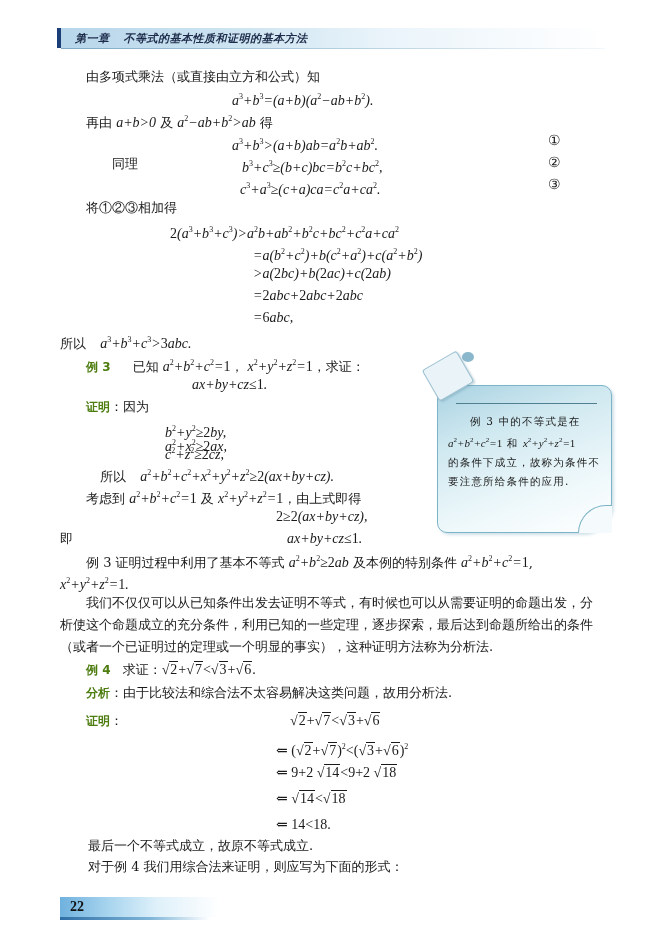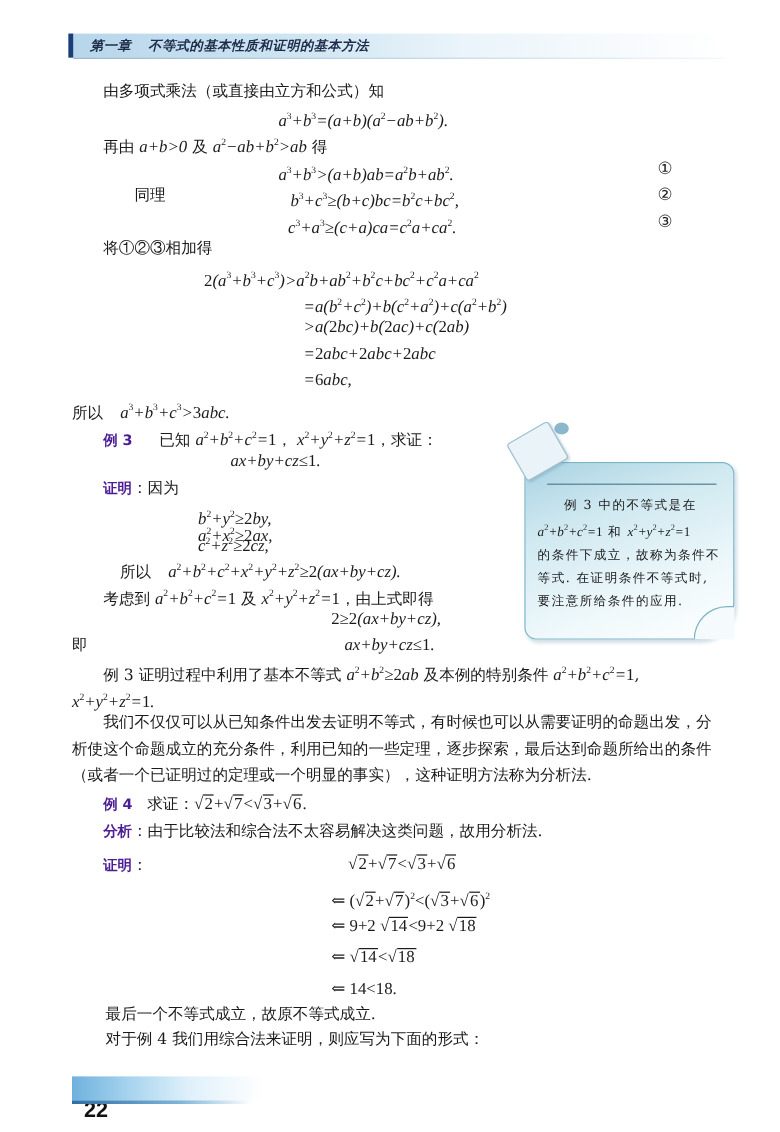--- a/index.html
+++ b/index.html
@@ -9,39 +9,39 @@
     background:linear-gradient(90deg,#b7d6ea 0%,#cfe5f2 35%,#eaf4fa 60%,#ffffff 100%); }
   .header-bar .accent { position:absolute; left:0; top:0; width:4px; height:20px; background:#1c3e78; }
   .header-bar .rule { position:absolute; left:4px; right:0; bottom:-1px; height:1px; background:linear-gradient(90deg,#7fa9c6,#c8dde9 70%,#f2f8fb); }
   .header-title { position:absolute; left:18px; top:3px; font-family:"DejaVu Sans","Liberation Sans",sans-serif; font-size:11px; font-weight:bold; font-style:italic; color:#1d2c4a; letter-spacing:0.5px; white-space:nowrap; }
   .header-title .gap { display:inline-block; width:14px; }
 
   .line { position:absolute; white-space:nowrap; font-size:13px; line-height:18px; }
   .m { font-style:italic; font-family:"Liberation Serif","DejaVu Serif",serif; font-size:14px; }
   sup { font-size:8px; vertical-align:6px; font-style:normal; }
   .num { position:absolute; font-size:14px; }
-  .blue { color:#4c1d95; font-family:"DejaVu Sans","Liberation Sans",sans-serif; font-weight:bold; font-size:12px; }
+  .blue { color:#4d7c0f; font-family:"DejaVu Sans","Liberation Sans",sans-serif; font-weight:bold; font-size:12px; }
   .bold { font-family:"DejaVu Sans","Liberation Sans",sans-serif; font-weight:normal; }
   .sqrt { border-top:1px solid #1a1a1a; padding:0 1px; font-style:normal; }
 
   .note { position:absolute; left:437px; top:385px; width:175px; height:148px;
     background:linear-gradient(160deg,#a9d2e2 0%,#cfe8f0 30%,#eef8fb 70%,#ffffff 100%);
     border:1px solid #7bb3c7; border-radius:14px 10px 30px 10px; box-shadow:2px 2px 3px rgba(120,170,190,0.35); }
   .note .rule { position:absolute; left:18px; right:14px; top:17px; height:1px; background:#4f7f91; }
   .note .clip { position:absolute; left:-10px; top:-28px; width:40px; height:36px; background:#eaf3f8; border:1px solid #9cc0d0; transform:rotate(-30deg); border-radius:3px; box-shadow:1px 2px 2px rgba(90,140,160,0.3); }
   .note .clip-knob { position:absolute; left:24px; top:-34px; width:12px; height:10px; background:#8ab7cc; border-radius:50%; }
   .note .curl { position:absolute; right:-1px; bottom:-1px; width:34px; height:28px; border-top-left-radius:28px; border-top:1px solid #7bb3c7; border-left:1px solid #7bb3c7; background:#f5fbfd; }
   .note-text { position:absolute; left:10px; top:26px; width:158px; font-size:10.5px; line-height:19px; letter-spacing:1.2px; color:#1a1a1a; }
   .note-text .m { font-size:11px; letter-spacing:0; }
   .note-text sup { font-size:7px; vertical-align:5px; }
 
   .footer-band { position:absolute; left:60px; top:897px; width:160px; height:20px;
     background:linear-gradient(90deg,#6fb1de 0%,#a7d4ee 30%,#def0fa 60%,#ffffff 100%); }
   .footer-band .bar { position:absolute; left:0; bottom:-3px; width:150px; height:3px; background:linear-gradient(90deg,#2f6fa6,#7fb5d8 60%,#ffffff); }
-  .page-num { position:absolute; left:10px; top:2px; font-family:Liberation Sans, sans-serif; font-weight:bold; font-size:18px; color:#111;margin-top:16px; }
+  .page-num { position:absolute; left:10px; top:2px; font-family:Liberation Serif, serif; font-weight:bold; font-size:14px; color:#111; }
 </style>
 </head>
 <body>
 
 <div class="header-bar">
   <div class="accent"></div>
   <div class="header-title">
     <span>第一章</span><span class="gap"></span><span>不等式的基本性质和证明的基本方法</span>
   </div>
   <div class="rule"></div>
@@ -109,21 +109,20 @@
 <div class="line m" style="left:287px;top:530px;">ax+by+cz≤<span style="font-style:normal">1</span>.</div>
 
 <div class="note">
   <div class="clip-knob"></div>
   <div class="clip"></div>
   <div class="rule"></div>
   <div class="note-text">
     <div style="padding-left:22px;">例 3 中的不等式是在</div>
     <div><span class="m">a<sup>2</sup>+b<sup>2</sup>+c<sup>2</sup>=<span style="font-style:normal">1</span></span> 和 <span class="m">x<sup>2</sup>+y<sup>2</sup>+z<sup>2</sup>=<span style="font-style:normal">1</span></span></div>
     <div><span>的条件下成立，故称为</span><span class="bold">条件不</span></div>
-    <div><span class="bold">等式</span><span>. 在证明条件不等式时,</span></div>
     <div>要注意所给条件的应用.</div>
   </div>
   <div class="curl"></div>
 </div>
 
 <div class="line" style="left:86px;top:550px;">
   例 3 证明过程中利用了基本不等式 <span class="m">a<sup>2</sup>+b<sup>2</sup>≥<span style="font-style:normal">2</span>ab</span> 及本例的特别条件 <span class="m">a<sup>2</sup>+b<sup>2</sup>+c<sup>2</sup>=<span style="font-style:normal">1</span></span>,
 </div>
 <div class="line m" style="left:60px;top:572px;">x<sup>2</sup>+y<sup>2</sup>+z<sup>2</sup>=<span style="font-style:normal">1</span>.</div>
 

